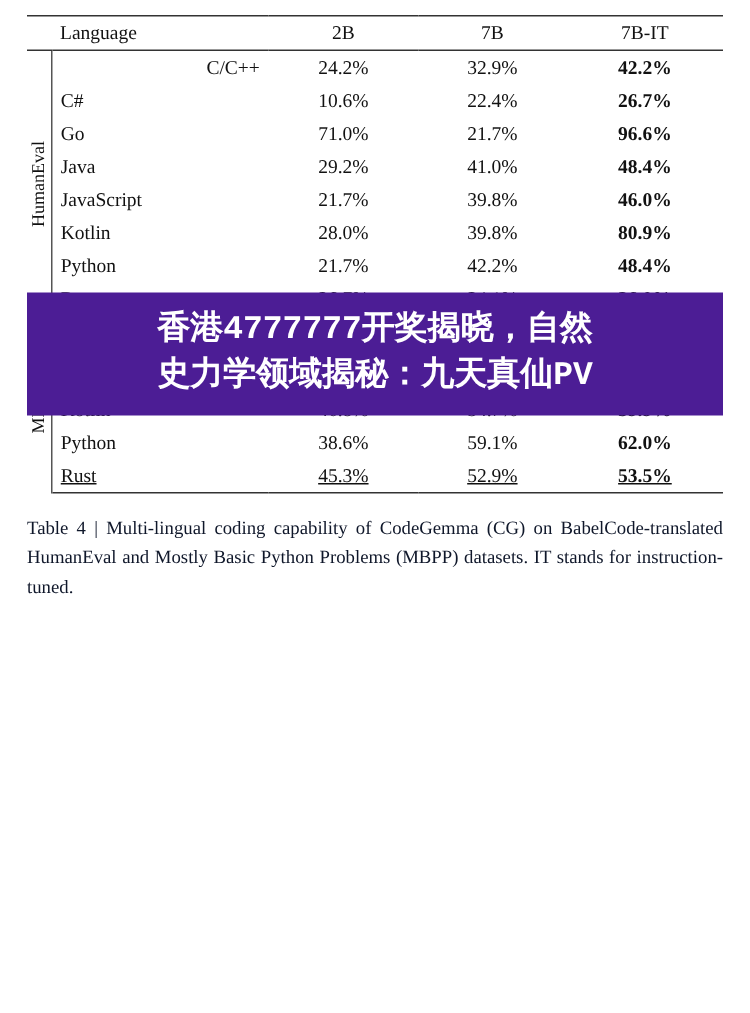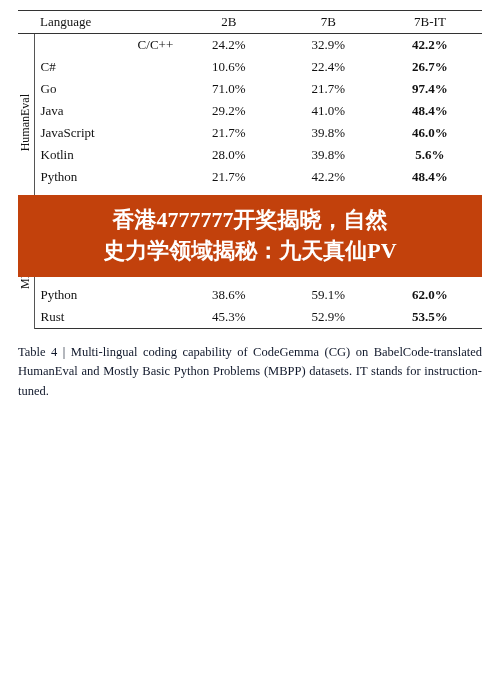--- a/index.html
+++ b/index.html
@@ -32,31 +32,32 @@
       border-top: 1.5px solid #333;
       border-bottom: 1px solid #333;
     }
 
     .col-lang {
       text-align: left;
     }
 
     tr:last-child td {
       border-bottom: 1.5px solid #333;
+      text-decoration: underline;
     }
 
     .bold { font-weight: bold; }
 
     
     .banner-overlay {
       position: relative;
       margin: 0 -18px;
-      background: #c2410c;
+      background: #4c1d95;
       color: #fff;
-      font-family: Liberation Serif, serif;
+      font-family: Liberation Mono, monospace;
       font-weight: bold;
       font-size: 22px;
       text-align: center;
       padding: 10px 12px;
       line-height: 1.4;
       z-index: 10;
     }
 
     .caption {
       margin-top: 6px;
@@ -113,39 +114,39 @@
           <tr>
             <td class="col-lang">C#</td>
             <td>10.6%</td>
             <td>22.4%</td>
             <td class="bold">26.7%</td>
           </tr>
           <tr>
             <td class="col-lang">Go</td>
             <td>71.0%</td>
             <td>21.7%</td>
-            <td class="bold">97.4%</td>
+            <td class="bold">96.6%</td>
           </tr>
           <tr>
             <td class="col-lang">Java</td>
             <td>29.2%</td>
             <td>41.0%</td>
             <td class="bold">48.4%</td>
           </tr>
           <tr>
             <td class="col-lang">JavaScript</td>
             <td>21.7%</td>
             <td>39.8%</td>
             <td class="bold">46.0%</td>
           </tr>
           <tr>
             <td class="col-lang">Kotlin</td>
             <td>28.0%</td>
             <td>39.8%</td>
-            <td class="bold">5.6%</td>
+            <td class="bold">80.9%</td>
           </tr>
           <tr>
             <td class="col-lang">Python</td>
             <td>21.7%</td>
             <td>42.2%</td>
             <td class="bold">48.4%</td>
           </tr>
           <tr>
             <td class="col-lang" style="border-bottom: 1.5px solid rgb(51, 51, 51);">Rust</td>
             <td style="border-bottom: 1.5px solid rgb(51, 51, 51);">26.7%</td>

